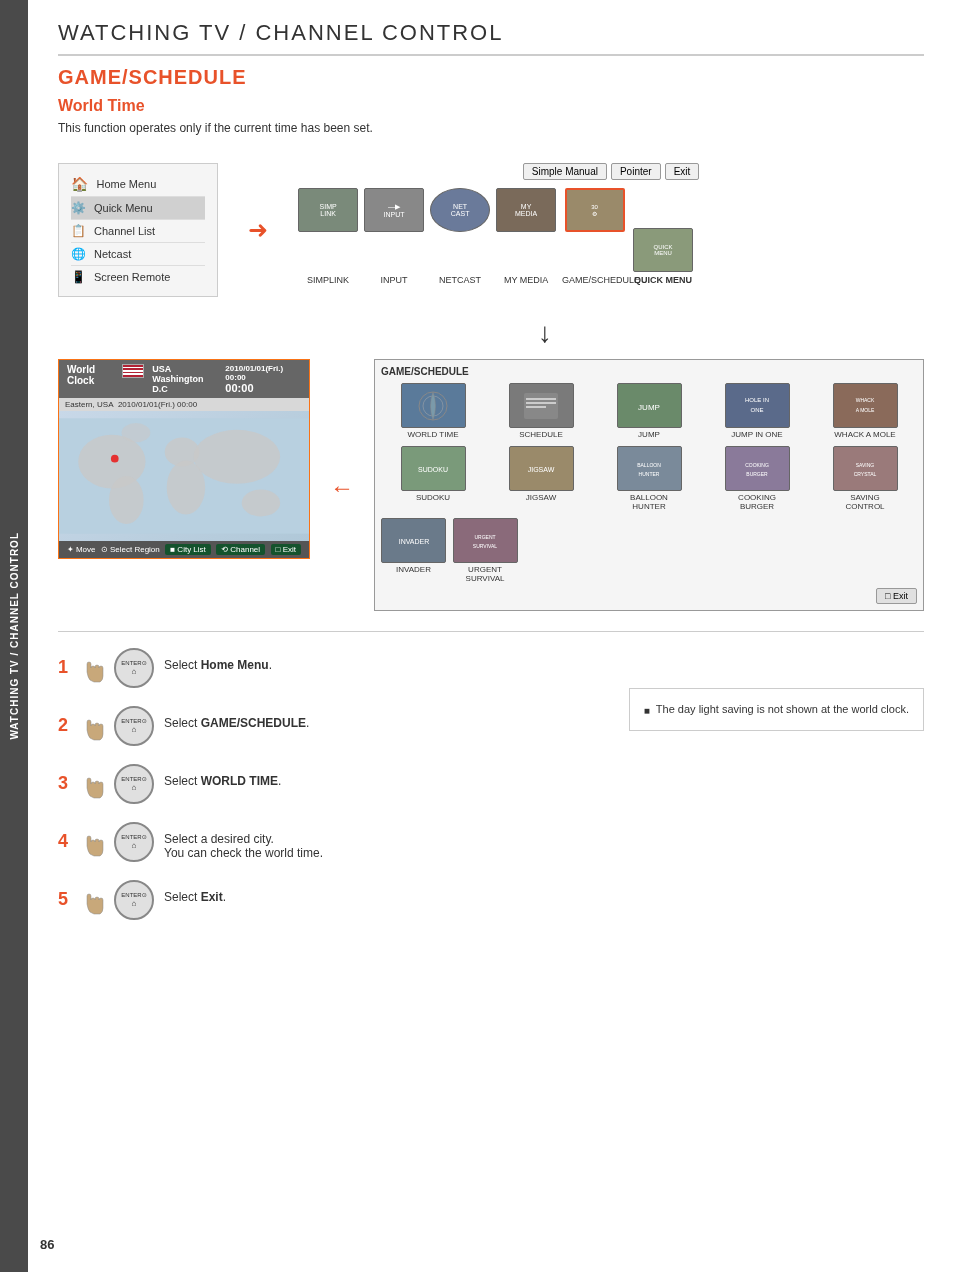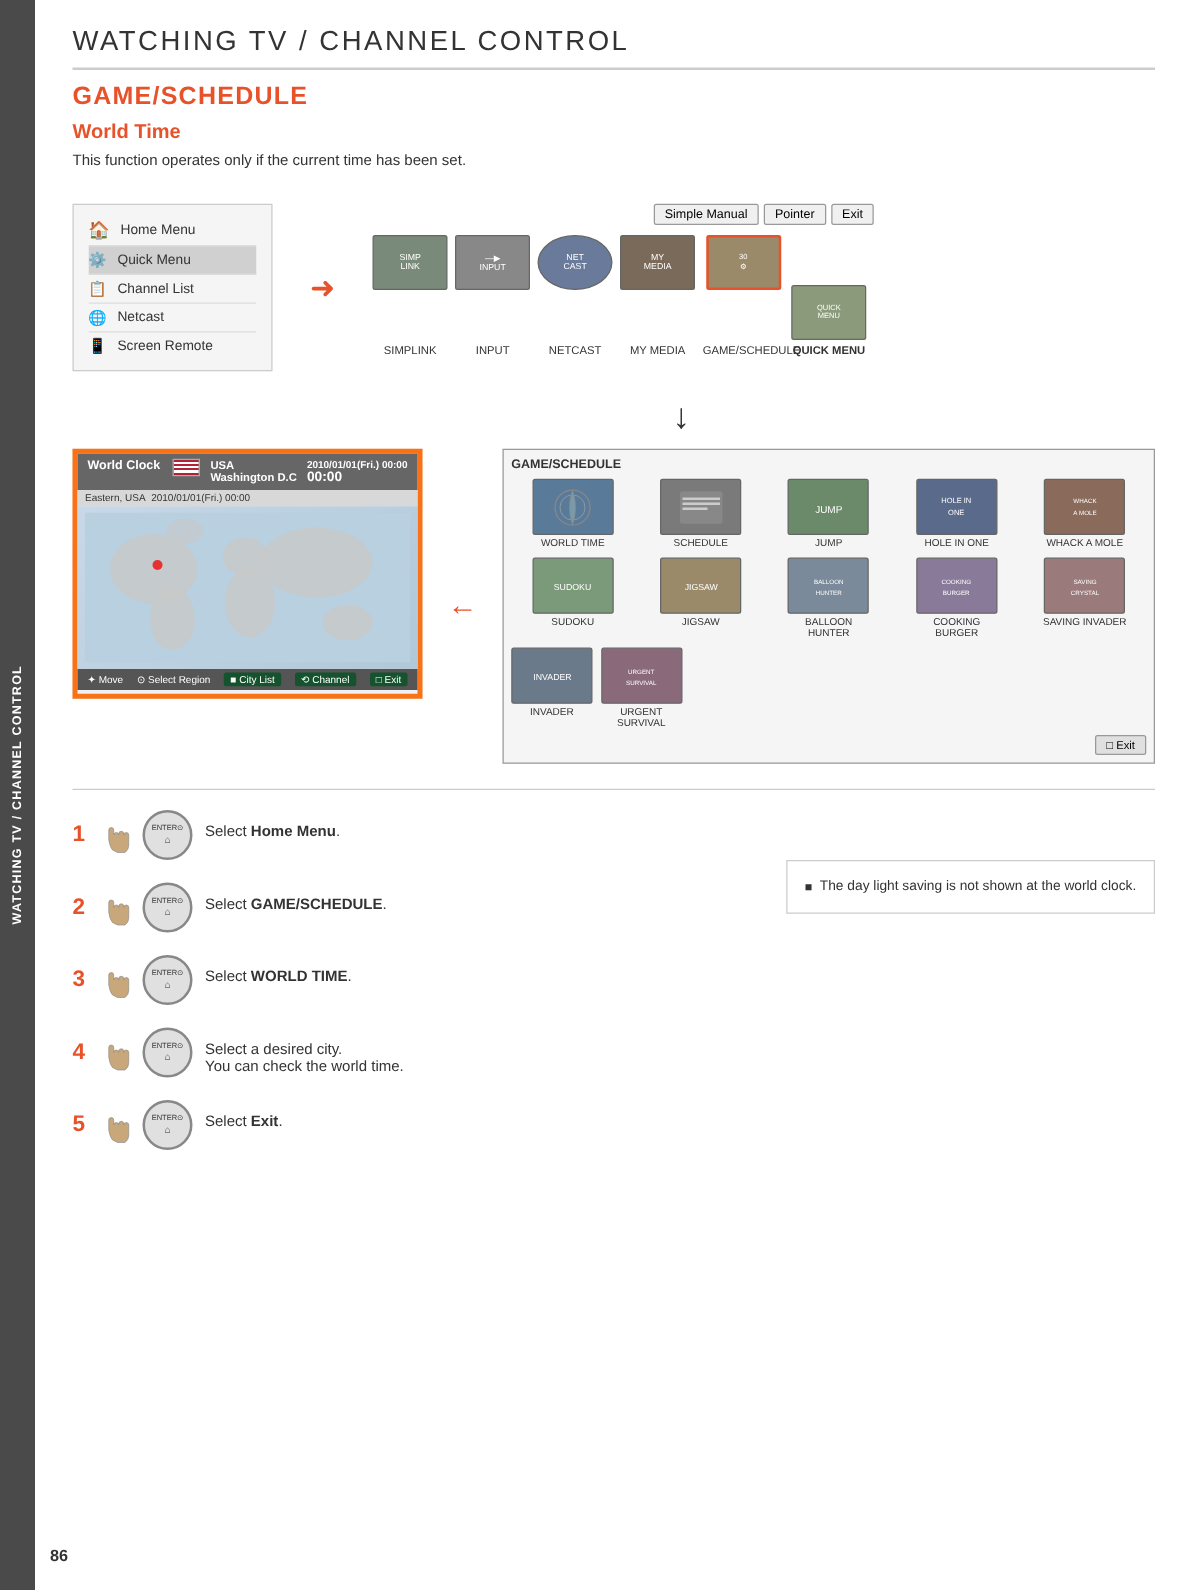--- a/index.html
+++ b/index.html
@@ -173,23 +173,23 @@
     
     .second-row {
       display: flex;
       gap: 10px;
       margin-bottom: 20px;
       align-items: flex-start;
     }
 
     
     .world-clock-box {
-      border: 4px solid #f97316;
+      border: 1px solid #f97316;
       background: #f0f0f0;
-      width: 280px;
+      width: 252px;
       min-height: 200px;
     }
     .world-clock-header {
       background: #666;
       color: #fff;
       font-size: 10px;
       font-weight: bold;
       padding: 4px 8px;
       display: flex;
       justify-content: space-between;
@@ -591,21 +591,21 @@
           <span class="gs-label">JUMP</span>
         </div>
         <div class="gs-item">
           <div class="gs-icon hole-icon">
             <svg width="50" height="36" viewBox="0 0 50 36">
                 <rect width="50" height="36" fill="#5a6a8a"></rect>
                 <text x="25" y="14" text-anchor="middle" fill="#fff" font-size="6">HOLE IN</text>
                 <text x="25" y="24" text-anchor="middle" fill="#fff" font-size="6">ONE</text>
               </svg>
           </div>
-          <span class="gs-label">HOLE IN ONE</span>
+          <span class="gs-label">JUMP IN ONE</span>
         </div>
         <div class="gs-item">
           <div class="gs-icon whack-icon">
             <svg width="50" height="36" viewBox="0 0 50 36">
                 <rect width="50" height="36" fill="#8a6a5a"></rect>
                 <text x="25" y="14" text-anchor="middle" fill="#fff" font-size="5">WHACK</text>
                 <text x="25" y="24" text-anchor="middle" fill="#fff" font-size="5">A MOLE</text>
               </svg>
           </div>
           <span class="gs-label">WHACK A MOLE</span>
@@ -652,21 +652,21 @@
           <span class="gs-label">COOKING BURGER</span>
         </div>
         <div class="gs-item">
           <div class="gs-icon saving-icon">
             <svg width="50" height="36" viewBox="0 0 50 36">
                 <rect width="50" height="36" fill="#9a7a7a"></rect>
                 <text x="25" y="17" text-anchor="middle" fill="#fff" font-size="5">SAVING</text>
                 <text x="25" y="26" text-anchor="middle" fill="#fff" font-size="5">CRYSTAL</text>
               </svg>
           </div>
-          <span class="gs-label">SAVING INVADER</span>
+          <span class="gs-label">SAVING CONTROL</span>
         </div>
       </div>
 
       <div style="display:flex; gap:4px;">
         <div class="gs-item">
           <div class="gs-icon invader-icon">
             <svg width="50" height="36" viewBox="0 0 50 36">
                 <rect width="50" height="36" fill="#6a7a8a"></rect>
                 <text x="25" y="22" text-anchor="middle" fill="#fff" font-size="7">INVADER</text>
               </svg>

